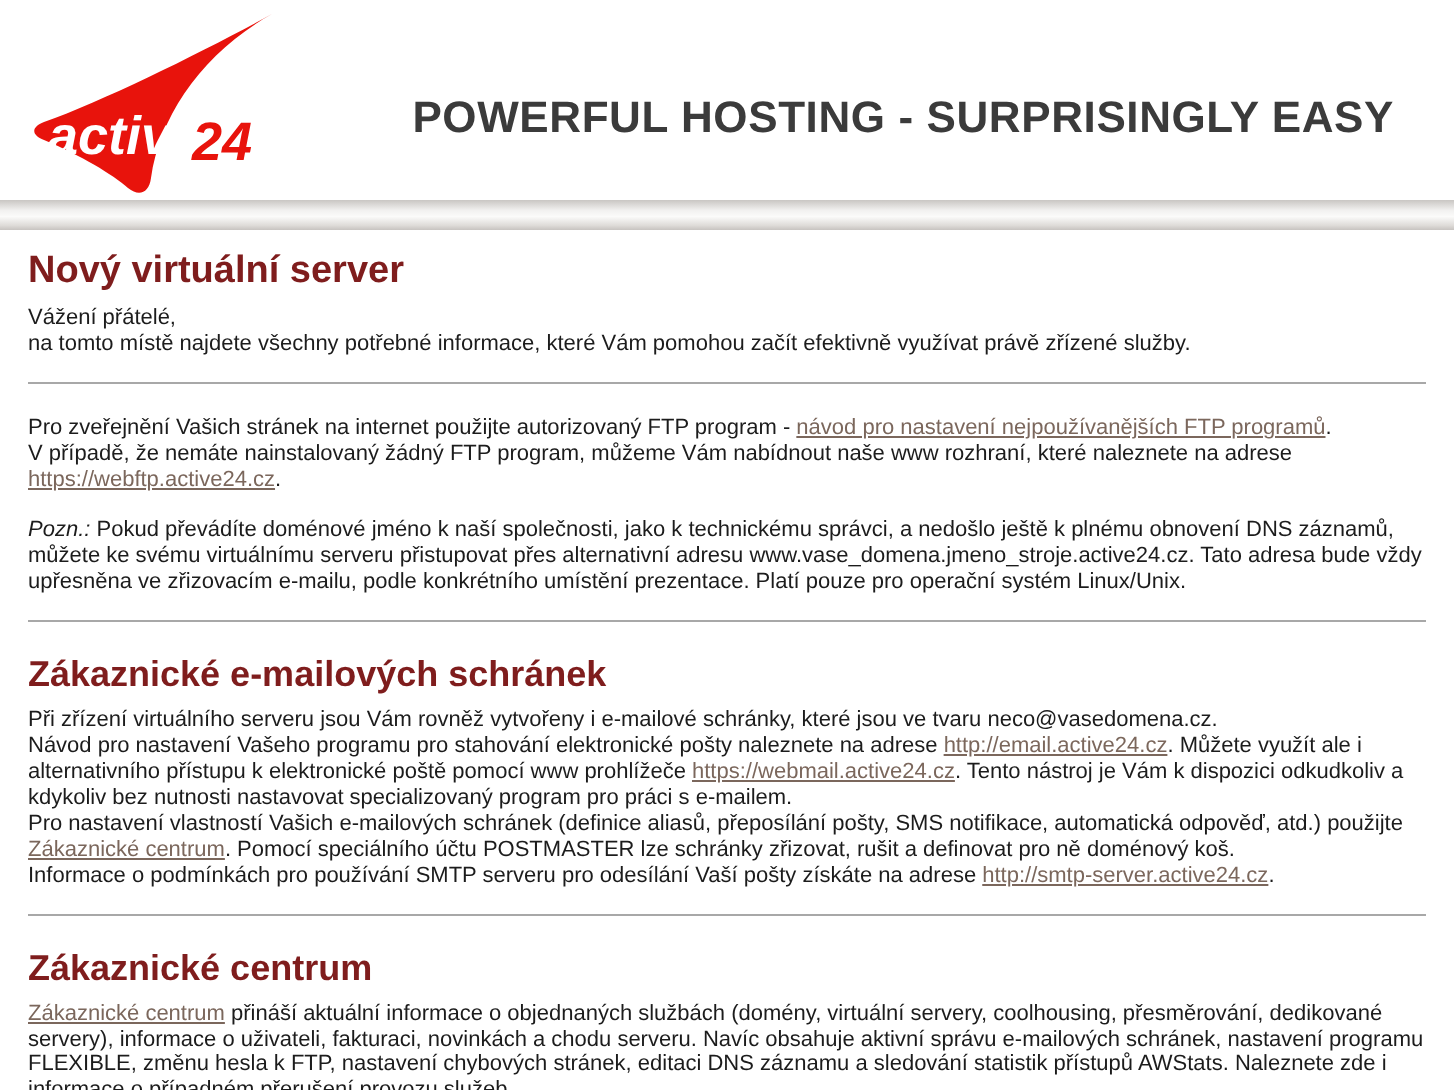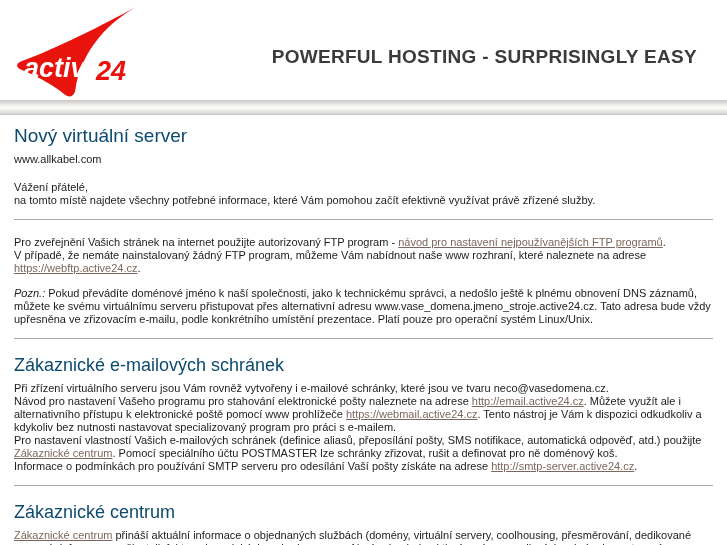--- a/index.html
+++ b/index.html
@@ -6,30 +6,30 @@
   body{
     width:727px;height:545px;overflow:hidden;
     font-family:"Liberation Sans",sans-serif;
     font-size:11px;color:#1c1c1c;
   }
   
   .header{position:relative;height:100px;}
   .logo{position:absolute;left:8px;top:3px;width:134px;height:96px;z-index:2;}
   .tagline{
     position:absolute;right:30px;top:46px;
-    font-size:19px;font-weight:bold;color:#3b3b3b;letter-spacing:.3px;
+    font-size:22px;font-weight:bold;color:#3b3b3b;letter-spacing:.3px;
   }
   .band{
     height:15px;width:100%;
     background:linear-gradient(#c9c6c3,#f2f1f0 35%,#fbfbfa 55%,#dedbd8 85%,#c7c3c0);
   }
   
   .main{padding:0 14px;}
   h1,h2{
-    font-weight:normal;color:#0c4a6e;
+    font-weight:bold;color:#7f1d1d;
     font-size:19px;margin:0;
   }
   h1{margin:10px 0 6px;}
   h2{margin:0 0 6px;font-size:18px;}
   .domain{margin:0 0 16px;color:#1c1c1c;}
   p{margin:0 0 12px;line-height:1.18;}
   hr{border:0;border-top:1px solid #a8a8a8;margin:10px 0 16px;}
   a.lnk{color:#7b675c;text-decoration:underline;cursor:pointer;}
   b{font-weight:normal;}
   i{font-style:italic;}
@@ -42,21 +42,20 @@
     <path d="M128,4 C97,21 45,47 14,58 C7.5,60.5 7.5,64.5 14,67 C33,75 48,84 56,91 C61.5,95.5 66.5,93.5 67.5,86 C72,54 94,23 128,4 Z" fill="#e8130c"></path>
     <text x="16" y="74" font-family="Liberation Sans, sans-serif" font-style="italic" font-weight="bold" font-size="27" fill="#ffffff">active</text>
     <text x="88" y="77" font-family="Liberation Sans, sans-serif" font-style="italic" font-weight="bold" font-size="27" fill="#e8130c" stroke="#ffffff" stroke-width="2.5" paint-order="stroke">24</text>
   </svg>
   <div class="tagline">POWERFUL HOSTING - SURPRISINGLY EASY</div>
 </div>
 <div class="band"></div>
 
 <div class="main">
   <h1>Nový virtuální server</h1>
-  <div class="domain">www.allkabel.com</div>
   <p><span>Vážení přátelé,</span><br><span>na tomto místě najdete všechny potřebné informace, které Vám pomohou začít efektivně využívat právě zřízené služby.</span></p>
 
   <div id="sections">
       <hr>
       <p><span>Pro zveřejnění Vašich stránek na internet použijte autorizovaný FTP program - </span><a class="lnk" href="#">návod pro nastavení nejpoužívanějších FTP programů</a><span>.</span><br><span>V případě, že nemáte nainstalovaný žádný FTP program, můžeme Vám nabídnout naše www rozhraní, které naleznete na adrese </span><a class="lnk" href="#">https://webftp.active24.cz</a><span>.</span></p>
       <p><i>Pozn.:</i><span> Pokud převádíte doménové jméno k naší společnosti, jako k technickému správci, a nedošlo ještě k plnému obnovení DNS záznamů, můžete ke svému virtuálnímu serveru přistupovat přes alternativní adresu </span><b>www.vase_domena.jmeno_stroje.active24.cz</b><span>. Tato adresa bude vždy upřesněna ve zřizovacím e-mailu, podle konkrétního umístění prezentace. Platí pouze pro operační systém Linux/Unix.</span></p>
       <hr>
       <h2>Zákaznické e-mailových schránek</h2>
       <p><span>Při zřízení virtuálního serveru jsou Vám rovněž vytvořeny i e-mailové schránky, které jsou ve tvaru neco@vasedomena.cz.</span><br><span>Návod pro nastavení Vašeho programu pro stahování elektronické pošty naleznete na adrese </span><a class="lnk" href="#">http://email.active24.cz</a><span>. Můžete využít ale i alternativního přístupu k elektronické poště pomocí www prohlížeče </span><a class="lnk" href="#">https://webmail.active24.cz</a><span>. Tento nástroj je Vám k dispozici odkudkoliv a kdykoliv bez nutnosti nastavovat specializovaný program pro práci s e-mailem.</span><br><span>Pro nastavení vlastností Vašich e-mailových schránek (definice aliasů, přeposílání pošty, SMS notifikace, automatická odpověď, atd.) použijte </span><a class="lnk" href="#">Zákaznické centrum</a><span>. Pomocí speciálního účtu POSTMASTER lze schránky zřizovat, rušit a definovat pro ně doménový koš.</span><br><span>Informace o podmínkách pro používání SMTP serveru pro odesílání Vaší pošty získáte na adrese </span><a class="lnk" href="#">http://smtp-server.active24.cz</a><span>.</span></p>
       <hr>

